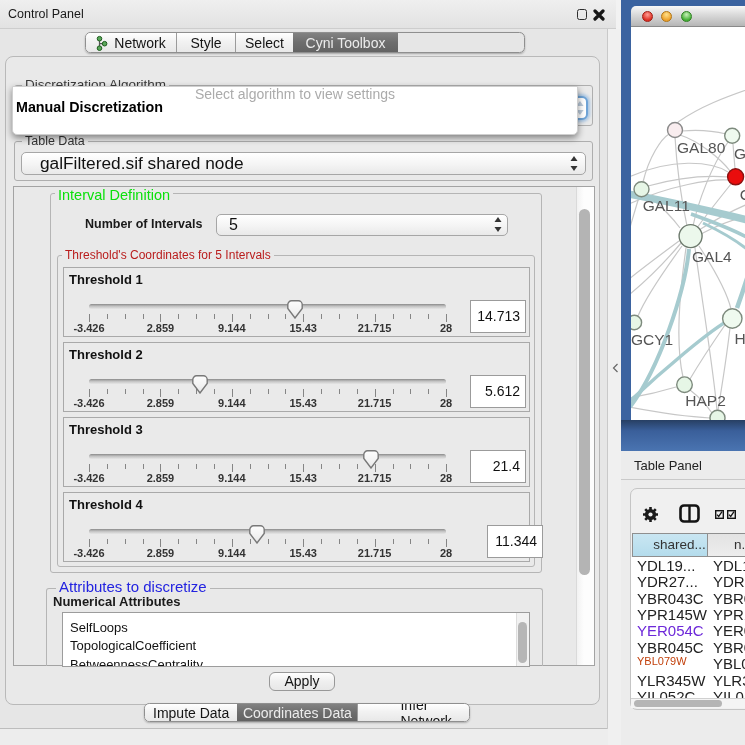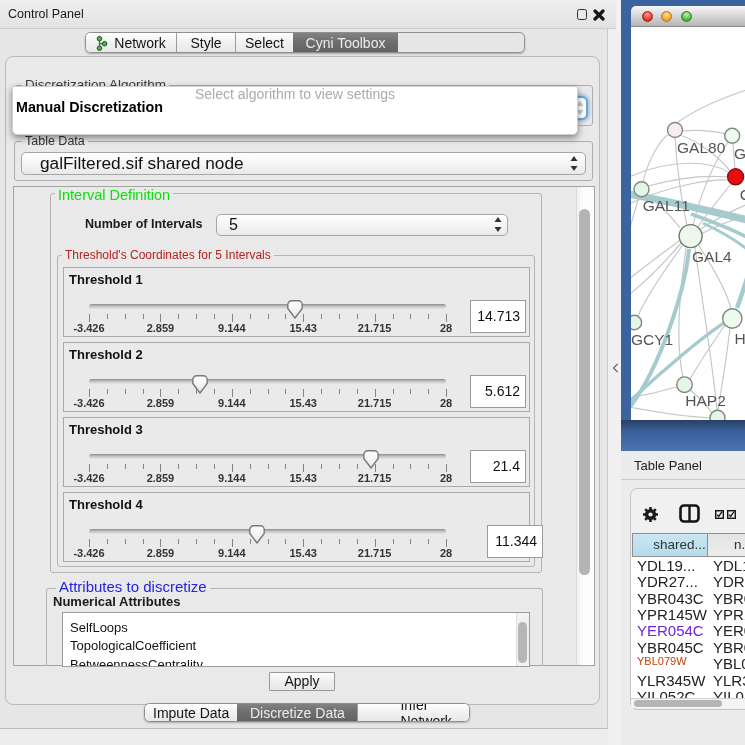--- a/index.html
+++ b/index.html
@@ -237,24 +237,24 @@
 <div class="grp" style="left:46px;top:588px;width:497px;height:78px;border-color:#b5b5b5;border-bottom:none;border-radius:3px 3px 0 0;"></div>
 <div class="gtitle" style="left:56px;top:578px;font-size:15px;color:#2323e0;">Attributes to discretize</div>
 <div class="a" style="left:53px;top:594px;font-size:13px;font-weight:bold;color:#1a1a1a;">Numerical Attributes</div>
 <div class="a" style="left:62px;top:612px;width:468px;height:55px;background:#fff;border:1px solid #9c9c9c;overflow:hidden;">
     <div class="a" style="left:7px;top:7px;font-size:13px;color:#111;">SelfLoops</div>
     <div class="a" style="left:7px;top:25.3px;font-size:13px;color:#111;">TopologicalCoefficient</div>
     <div class="a" style="left:7px;top:43.6px;font-size:13px;color:#111;">BetweennessCentrality</div>
     <div class="a" style="left:453px;top:0;width:13px;height:54px;background:#f2f2f2;border-left:1px solid #ddd;"></div>
     <div class="a" style="left:455px;top:9px;width:9px;height:41px;border-radius:4.5px;background:#b6b6b6;"></div>
   </div>
-<div class="a" style="left:269px;top:672px;width:66px;height:19px;border:1px solid #989898;border-radius:1px;background:linear-gradient(#fefefe,#efefef 50%,#e7e7e7);text-align:center;line-height:17px;font-size:14px;color:#141414;">Apply</div>
+<div class="a" style="left:269px;top:672px;width:66px;height:19px;border:1px solid #989898;border-radius:6px;background:linear-gradient(#fefefe,#efefef 50%,#e7e7e7);text-align:center;line-height:17px;font-size:14px;color:#141414;">Apply</div>
 <div class="a" style="left:144px;top:703px;width:326px;height:19px;display:flex;border:1px solid #8f8f8f;border-radius:5.5px;overflow:hidden;box-shadow:0 1px 2px rgba(0,0,0,0.25);font-size:14px;">
 <div class="tseg" style="width:93px;">Impute Data</div>
-<div class="tseg sel" style="width:121px;">Discretize Data</div>
+<div class="tseg sel" style="width:121px;">Coordinates Data</div>
 <div class="tseg tsep" style="width:112px;padding-left:42px;">Infer Network</div>
 </div>
 <div class="a" style="left:0;top:728px;width:616px;height:1px;background:#bdbdbd;"></div>
 <div class="a" style="left:607px;top:29px;width:1px;height:700px;background:#c9c9c9;"></div>
 <div class="a" style="left:608px;top:29px;width:13px;height:716px;background:#f0f0f0;"></div>
 <div class="a" style="left:616px;top:0;width:5px;height:29px;background:#f2f2f2;"></div>
 <svg class="a" style="left:612px;top:363px;" width="7" height="10" viewBox="0 0 7 10">
     <path d="M5.5,1 L1.5,5 L5.5,9" stroke="#666" stroke-width="1.2" fill="none"></path>
   </svg>
 <div class="a" style="left:621px;top:0;width:124px;height:451px;background:#3b63a0;"></div>

